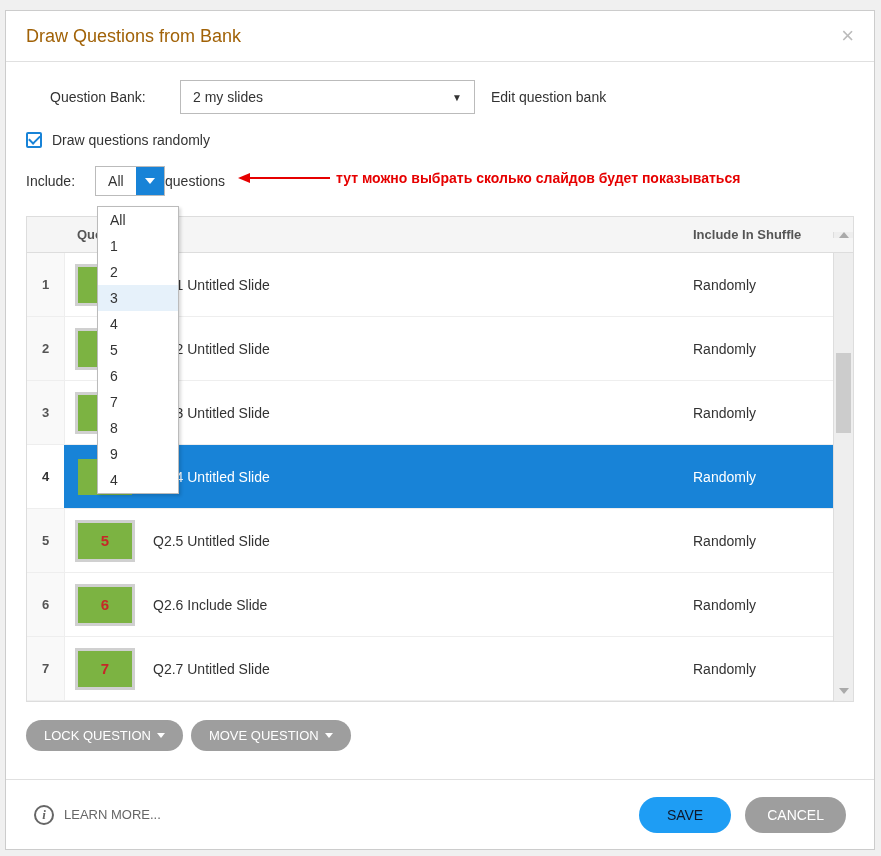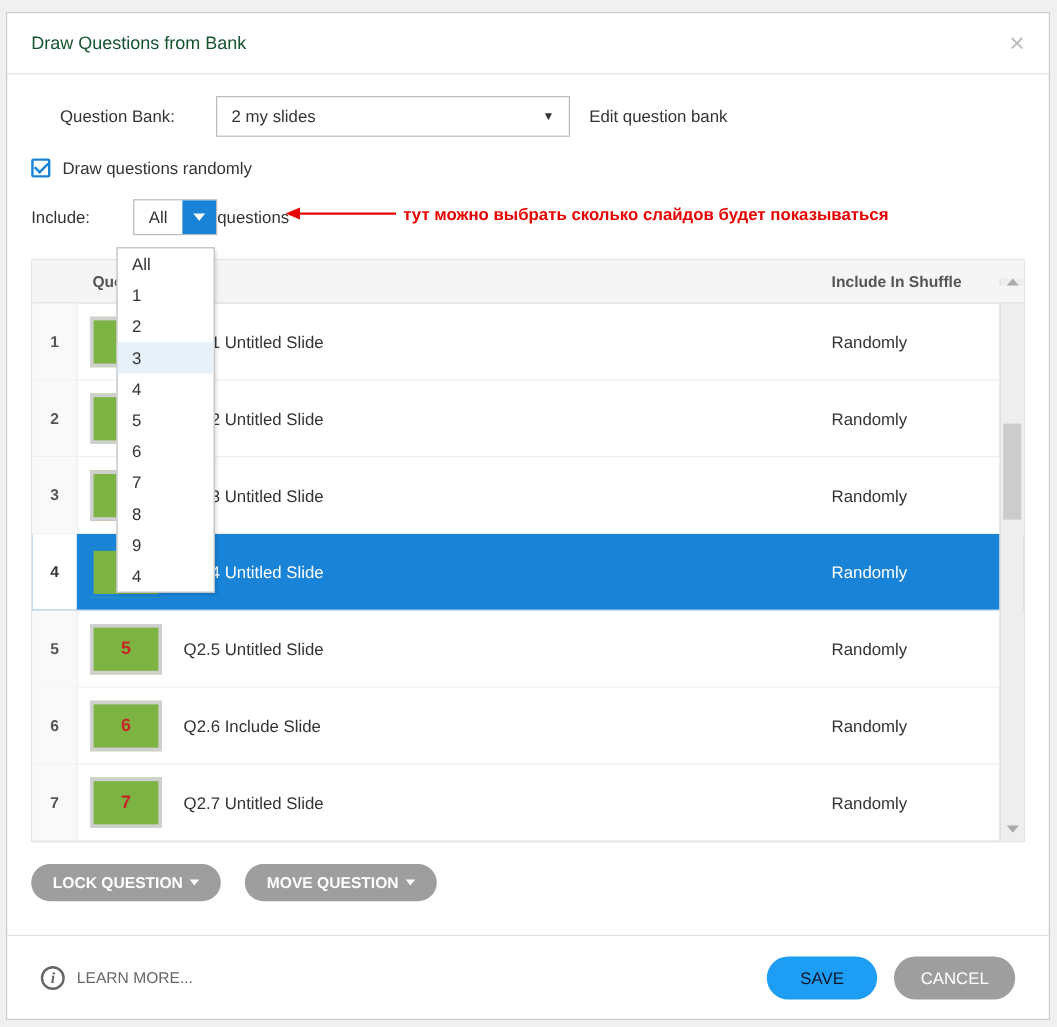--- a/index.html
+++ b/index.html
@@ -1,32 +1,32 @@
 <!DOCTYPE html>
 <html><head>
 <meta charset="utf-8">
 <style>
 * { box-sizing: border-box; margin: 0; padding: 0; }
 body { font-family: "Segoe UI", Arial, sans-serif; font-size: 14px; color: #333; background: #f0f0f0; width: 881px; height: 856px; position: relative; }
 .dialog { position: absolute; left: 5px; top: 10px; width: 870px; height: 840px; background: #fff; border: 1px solid #ccc; }
 .dialog-header { display: flex; justify-content: space-between; align-items: center; padding: 12px 20px; border-bottom: 1px solid #e0e0e0; }
-.dialog-title { font-size: 15px; font-weight: normal; color: #14532d; }
+.dialog-title { font-size: 18px; font-weight: normal; color: #a16207; }
 .close-x { font-size: 22px; color: #bbb; cursor: pointer; }
 .body { padding: 18px 20px 0 20px; }
 .row { display: flex; align-items: center; margin-bottom: 18px; margin-left: 24px; }
 .label { color: #333; font-size: 14px; }
 .qb-label { width: 130px; }
 .select-box { display: flex; align-items: center; justify-content: space-between; border: 1px solid #bbb; height: 34px; padding: 0 12px; width: 295px; background: #fff; cursor: pointer; }
 .select-box .caret { font-size: 10px; }
 .link { margin-left: 16px; color: #333; cursor: pointer; }
 .checkbox-row { display: flex; align-items: center; margin-bottom: 18px; }
 .chk { width: 16px; height: 16px; border: 2px solid #1883d7; position: relative; margin-right: 10px; border-radius: 2px; }
 .chk::after { content: ""; position: absolute; left: 3px; top: -1px; width: 5px; height: 9px; border: solid #1883d7; border-width: 0 2px 2px 0; transform: rotate(45deg); }
 .include-row { display: flex; align-items: center; position: relative; }
-.include-label { margin-right: 36px; }
+.include-label { margin-right: 20px; }
 .include-select { display: flex; border: 1px solid #bbb; height: 30px; }
 .include-val { padding: 0 12px; line-height: 28px; min-width: 40px; }
 .include-btn { width: 28px; background: #1883d7; display: flex; align-items: center; justify-content: center; }
 .include-btn .tri { width: 0; height: 0; border-left: 5px solid transparent; border-right: 5px solid transparent; border-top: 6px solid #fff; }
 .questions-label { margin-left: 0; }
 .annotation { position: absolute; left: 212px; top: 2px; color: #e60000; font-weight: bold; font-size: 14px; display: flex; align-items: center; }
 .arrow-svg { margin-right: 6px; }
 .dropdown { position: absolute; left: 97px; top: 206px; width: 82px; background: #fff; border: 1px solid #bbb; box-shadow: 2px 2px 3px rgba(0,0,0,0.15); z-index: 100; }
 .dd-item { padding: 5px 12px; cursor: pointer; font-size: 14px; }
 .dd-item.hover { background: #e6f1fa; }
@@ -46,21 +46,21 @@
 .tr.selected .num { border-right: 1px solid #1883d7; background: #fff; color:#333; }
 .qcell { flex: 1; display: flex; align-items: center; padding-left: 10px; }
 .thumb { width: 60px; height: 42px; background: #7cb342; border: 3px solid #d0d0d0; margin-right: 18px; display: flex; align-items: center; justify-content: center; color: #c62828; font-weight: bold; font-size: 15px; }
 .thumb.sel { border-color: #1883d7; }
 .qtitle { font-size: 14px; }
 .shuf { width: 148px; padding-left: 8px; font-size: 14px; }
 .scroll-col { width: 20px; background: #eee; height: 100%; }
 .scrollbar { position: absolute; right: 0; top: 36px; bottom: 20px; width: 20px; background: #eee; border-left: 1px solid #ddd; }
 .scroll-handle { position: absolute; left: 2px; right: 2px; top: 100px; height: 80px; background: #ccc; }
 .scroll-arrow-bot { position: absolute; right: 0; bottom: 0; width: 20px; height: 20px; background: #eee; border-left: 1px solid #ddd; display: flex; align-items: center; justify-content: center; }
-.footer-btns { display: flex; gap: 20px; margin-top: 18px; padding: 0 0 18px 0; font-weight: bold; }
+.footer-btns { display: flex; gap: 8px; margin-top: 18px; padding: 0 0 18px 0; }
 .pill { background: #9e9e9e; color: #fff; border-radius: 20px; padding: 8px 18px; font-size: 13px; cursor: pointer; display: flex; align-items: center; gap: 6px; }
 .pill .tri-d { width: 0; height: 0; border-left: 4px solid transparent; border-right: 4px solid transparent; border-top: 5px solid #fff; }
 .bottom-bar { position: absolute; left: 0; right: 0; bottom: 0; height: 70px; border-top: 1px solid #e0e0e0; display: flex; align-items: center; padding: 0 28px; }
 .learn { display: flex; align-items: center; gap: 10px; color: #666; font-size: 13px; cursor: pointer; }
 .info-icon { width: 20px; height: 20px; border: 2px solid #666; border-radius: 50%; display: flex; align-items: center; justify-content: center; font-weight: bold; font-family: serif; font-style: italic; }
 .spacer { flex: 1; }
 .btn-save { background: #1e9df4; color: #0f172a; border-radius: 22px; padding: 10px 28px; font-size: 14px; cursor: pointer; margin-right: 14px; }
 .btn-cancel { background: #9e9e9e; color: #fff; border-radius: 22px; padding: 10px 22px; font-size: 14px; cursor: pointer; }
 </style>
 </head>

